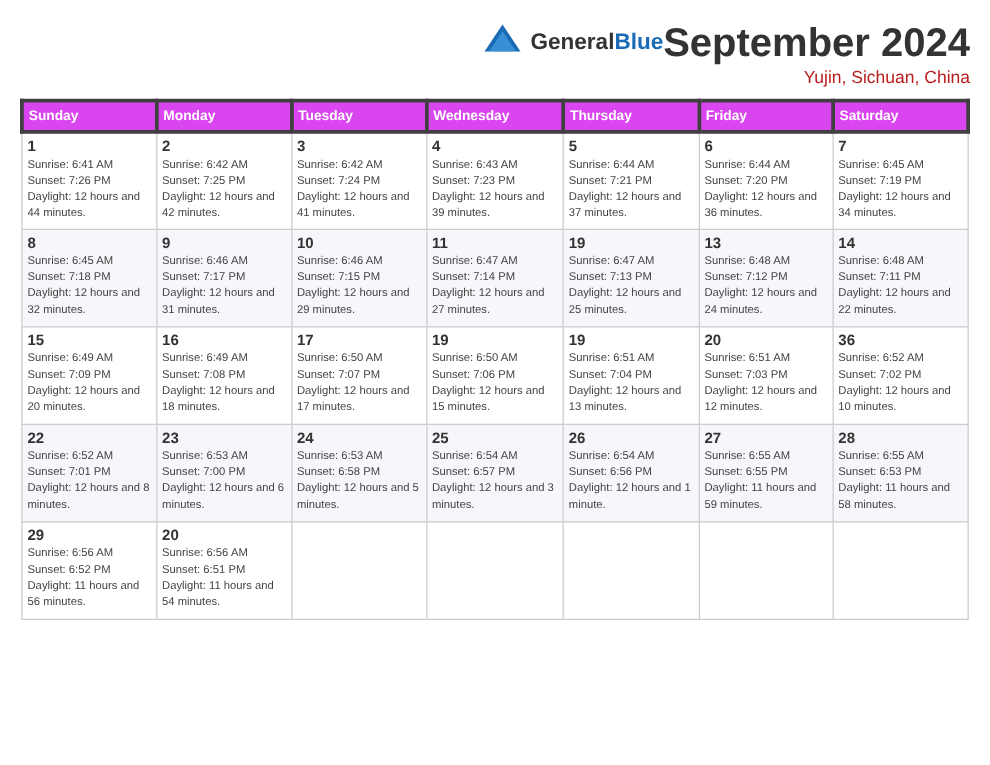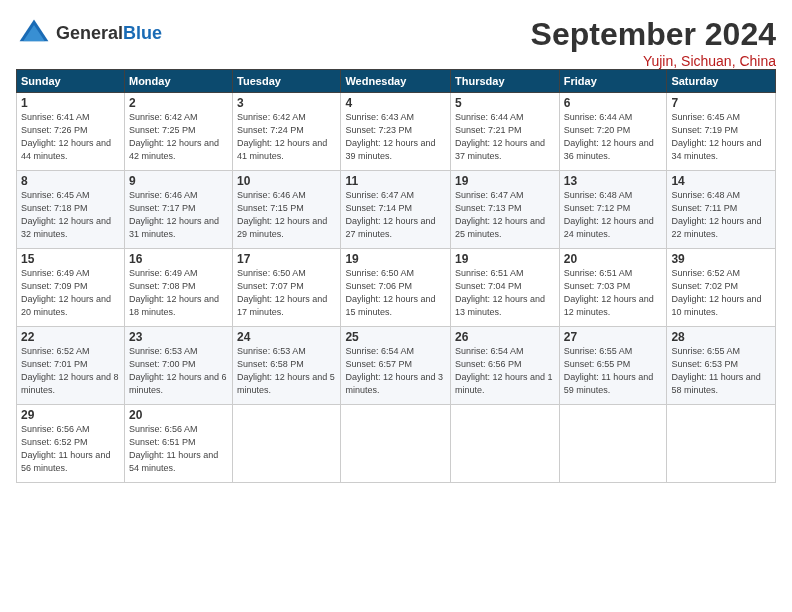--- a/index.html
+++ b/index.html
@@ -11,22 +11,23 @@
       overflow: hidden;
     }
     .page {
       width: 792px;
       height: 612px;
       padding: 16px;
       background: #fff;
     }
     .header {
       display: flex;
-      justify-content: space-between;
+      justify-content: flex-end;
       align-items: flex-start;
+      margin-bottom: 10px;
     }
     .logo {
       display: flex;
       align-items: center;
       gap: 4px;
     }
     .logo-text {
       font-size: 18px;
       font-weight: bold;
       color: #333;
@@ -48,27 +49,27 @@
     .subtitle {
       font-size: 14px;
       color: #b91c1c;
     }
     .calendar {
       width: 100%;
       border-collapse: collapse;
       font-size: 9.5px;
     }
     .calendar th {
-      background: #0c4a6e;
+      background: #d946ef;
       color: #fff;
       padding: 5px 4px;
       text-align: left;
       font-size: 11px;
       font-weight: bold;
-      border: 1px solid #404040;
+      border: 3px solid #404040;
     }
     .calendar td {
       border: 1px solid #ccc;
       vertical-align: top;
       padding: 3px 4px;
       width: 113px;
       height: 78px;
       background: #fff;
     }
     .calendar tr:nth-child(even) td {
@@ -242,21 +243,21 @@
             Sunrise: 6:51 AM<br>Sunset: 7:04 PM<br>Daylight: 12 hours and 13 minutes.
           </div>
         </td>
           <td>
           <span class="day-number">20</span>
           <div class="day-detail">
             Sunrise: 6:51 AM<br>Sunset: 7:03 PM<br>Daylight: 12 hours and 12 minutes.
           </div>
         </td>
           <td>
-          <span class="day-number">39</span>
+          <span class="day-number">36</span>
           <div class="day-detail">
             Sunrise: 6:52 AM<br>Sunset: 7:02 PM<br>Daylight: 12 hours and 10 minutes.
           </div>
         </td>
         </tr>
         <tr>
           <td>
           <span class="day-number">22</span>
           <div class="day-detail">
             Sunrise: 6:52 AM<br>Sunset: 7:01 PM<br>Daylight: 12 hours and 8 minutes.

